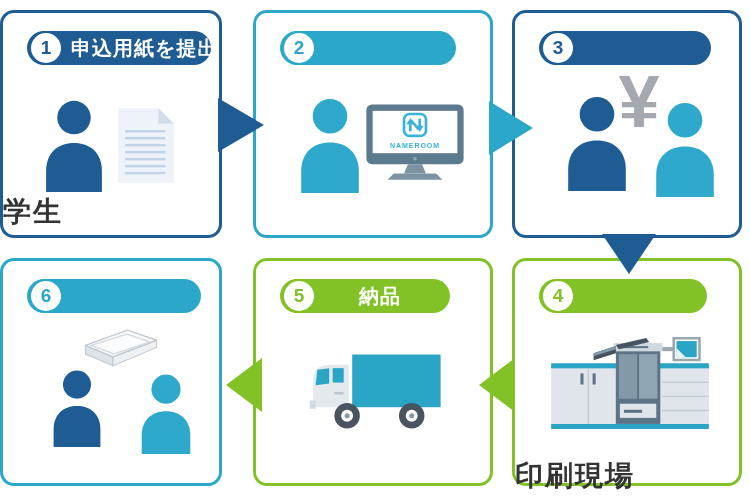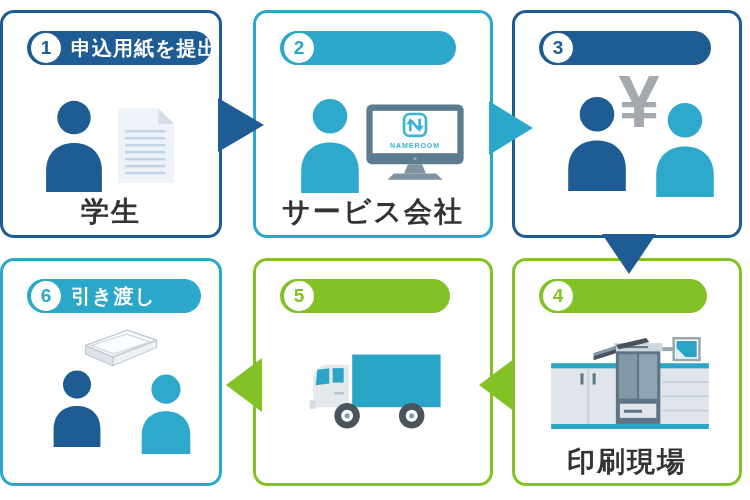--- a/index.html
+++ b/index.html
@@ -13,23 +13,23 @@
          display:flex;align-items:center;box-sizing:border-box;}
   .theme-navy .badge{background:#1f5c94;}
   .theme-cyan .badge{background:#2ba8c9;}
   .theme-green .badge{background:#82c226;}
   .badge-num{width:30px;height:30px;border-radius:50%;background:#ffffff;border:2px solid;
              display:flex;align-items:center;justify-content:center;
              font-size:19px;font-weight:bold;margin-left:2px;flex:0 0 auto;}
   .theme-navy .badge-num{color:#1f5c94;border-color:#1f5c94;}
   .theme-cyan .badge-num{color:#2ba8c9;border-color:#2ba8c9;}
   .theme-green .badge-num{color:#82c226;border-color:#82c226;}
-  .badge-label{flex:1;color:#ffffff;font-size:20px;font-weight:bold;
+  .badge-label{flex:1;text-align:center;color:#ffffff;font-size:20px;font-weight:bold;
                letter-spacing:1px;padding:0 14px 0 8px;white-space:nowrap;}
-  .caption{position:absolute;left:0;right:0;top:180px;text-align:center;
+  .caption{position:absolute;left:0;right:0;top:180px;
            font-size:28px;font-weight:600;color:#333333;letter-spacing:2px;}
   .icn{position:absolute;}
   .fill-navy{fill:#1f5c94;}
   .fill-cyan{fill:#2fa9cb;}
   .yen{position:absolute;font-size:74px;line-height:1;font-weight:bold;color:#a3a9ae;text-align:center;}
   .arr{position:absolute;width:0;height:0;z-index:6;}
   .arr-right-navy{border-top:27px solid transparent;border-bottom:27px solid transparent;border-left:46px solid #1f5c94;}
   .arr-right-cyan{border-top:27px solid transparent;border-bottom:27px solid transparent;border-left:44px solid #2ba8c9;}
   .arr-down-navy{border-left:27px solid transparent;border-right:27px solid transparent;border-top:40px solid #1f5c94;}
   .arr-left-green{border-top:27px solid transparent;border-bottom:27px solid transparent;border-right:36px solid #82c226;}
@@ -81,21 +81,20 @@
         <polygon points="54,27 59,19 64,27" fill="#3bb3d6"></polygon>
         <path d="M60,22 L70,34" stroke="#3bb3d6" stroke-width="3.4" fill="none"></path>
         <path d="M71,20 L71,32" stroke="#3bb3d6" stroke-width="3.4" fill="none"></path>
         <polygon points="66,29 71,37 76,29" fill="#3bb3d6"></polygon>
       </g>
       <text x="65" y="57" text-anchor="middle" font-size="9" font-weight="bold" fill="#3bb3d6" letter-spacing="1.2">NAMEROOM</text>
       <circle cx="65" cy="71" r="2.2" fill="#90a4b1"></circle>
       <polygon points="56,78 74,78 79,90 51,90" fill="#7e93a2"></polygon>
       <polygon points="38,90 92,90 100,98 30,98" fill="#7e93a2"></polygon>
     </svg>
-    <div class="caption">サービス会社</div>
   </div>
 
   <div class="card theme-navy" style="left:512px;top:10px;width:230px;height:228px">
     <div class="badge" style="width:172px">
       <span class="badge-num">3</span>
     </div>
     <div class="yen" style="left:84px;top:52px;width:80px">¥</div>
     <svg class="icn" style="left:50px;top:82px;width:64px;height:96px" viewBox="0 0 100 150">
       <circle class="fill-navy" cx="50" cy="30" r="27"></circle>
       <path class="fill-navy" d="M5,150 L5,116 C5,86 25,71 50,71 C75,71 95,86 95,116 L95,150 Z"></path>
@@ -131,47 +130,47 @@
       <rect x="68" y="9" width="30" height="2" fill="#5d7486"></rect>
       <polygon points="66,8 96,1 99,5 69,12" fill="#47535f"></polygon>
       <polygon points="44,16 66,9 66,16 44,23" fill="#47535f"></polygon>
       <polygon points="44,16 66,9 66,12 44,19" fill="#8299a8"></polygon>
       <rect x="112" y="10" width="12" height="4" fill="#9aa7b0"></rect>
       <rect x="122" y="0" width="28" height="24" fill="#9aa7b0"></rect>
       <rect x="124.5" y="2.5" width="23" height="19" fill="#ffffff"></rect>
       <rect x="126" y="4" width="20" height="16" fill="#2aa5c6"></rect>
       <polygon points="126,20 126,11 135,20" fill="#e8f4f8"></polygon>
     </svg>
-    <div class="caption" style="top:182px">印刷現場</div>
+    <div class="caption" style="top:196px">印刷現場</div>
   </div>
 
   <div class="card theme-green" style="left:253px;top:258px;width:240px;height:228px">
     <div class="badge" style="width:170px">
       <span class="badge-num">5</span>
+      <span class="badge-label">納品</span>
     </div>
     <svg class="icn" style="left:52px;top:90px;width:136px;height:81px" viewBox="0 0 160 95">
       <rect x="52" y="4" width="104" height="62" fill="#2aa5c6"></rect>
       <path d="M6,66 L6,34 Q6,16 26,16 L48,16 L48,66 Z" fill="#e4e9ed"></path>
       <polygon points="11,22 25,20 25,38 9,40" fill="#2aa5c6"></polygon>
       <rect x="29" y="20" width="13" height="17" fill="#2aa5c6"></rect>
       <rect x="31" y="48" width="11" height="3" fill="#b9c4cc"></rect>
       <rect x="2" y="58" width="7" height="10" fill="#d5dce1"></rect>
       <circle cx="46" cy="76" r="15" fill="#49545f"></circle>
       <circle cx="46" cy="76" r="7" fill="#ffffff"></circle>
       <circle cx="46" cy="76" r="3" fill="#8b98a3"></circle>
       <circle cx="122" cy="76" r="15" fill="#49545f"></circle>
       <circle cx="122" cy="76" r="7" fill="#ffffff"></circle>
       <circle cx="122" cy="76" r="3" fill="#8b98a3"></circle>
     </svg>
   </div>
 
   <div class="card theme-cyan" style="left:0px;top:258px;width:222px;height:228px">
     <div class="badge" style="width:174px">
       <span class="badge-num">6</span>
-      <span class="badge-label">引き渡し</span>
     </div>
     <svg class="icn" style="left:78px;top:64px;width:80px;height:45px" viewBox="0 0 110 62">
       <polygon points="6,28 44,44 44,56 6,40" fill="#dde3e9" stroke="#bfc9d2" stroke-width="1.5"></polygon>
       <polygon points="44,44 104,21 104,31 44,56" fill="#eef1f4" stroke="#bfc9d2" stroke-width="1.5"></polygon>
       <polygon points="6,28 64,7 104,21 44,44" fill="#fbfcfd" stroke="#bfc9d2" stroke-width="2" stroke-linejoin="round"></polygon>
       <polygon points="14,28 63,12.5 95,23.5 45,40" fill="none" stroke="#d4dbe1" stroke-width="2"></polygon>
     </svg>
     <svg class="icn" style="left:48px;top:108px;width:52px;height:78px" viewBox="0 0 100 150">
       <circle class="fill-navy" cx="50" cy="30" r="27"></circle>
       <path class="fill-navy" d="M5,150 L5,116 C5,86 25,71 50,71 C75,71 95,86 95,116 L95,150 Z"></path>

